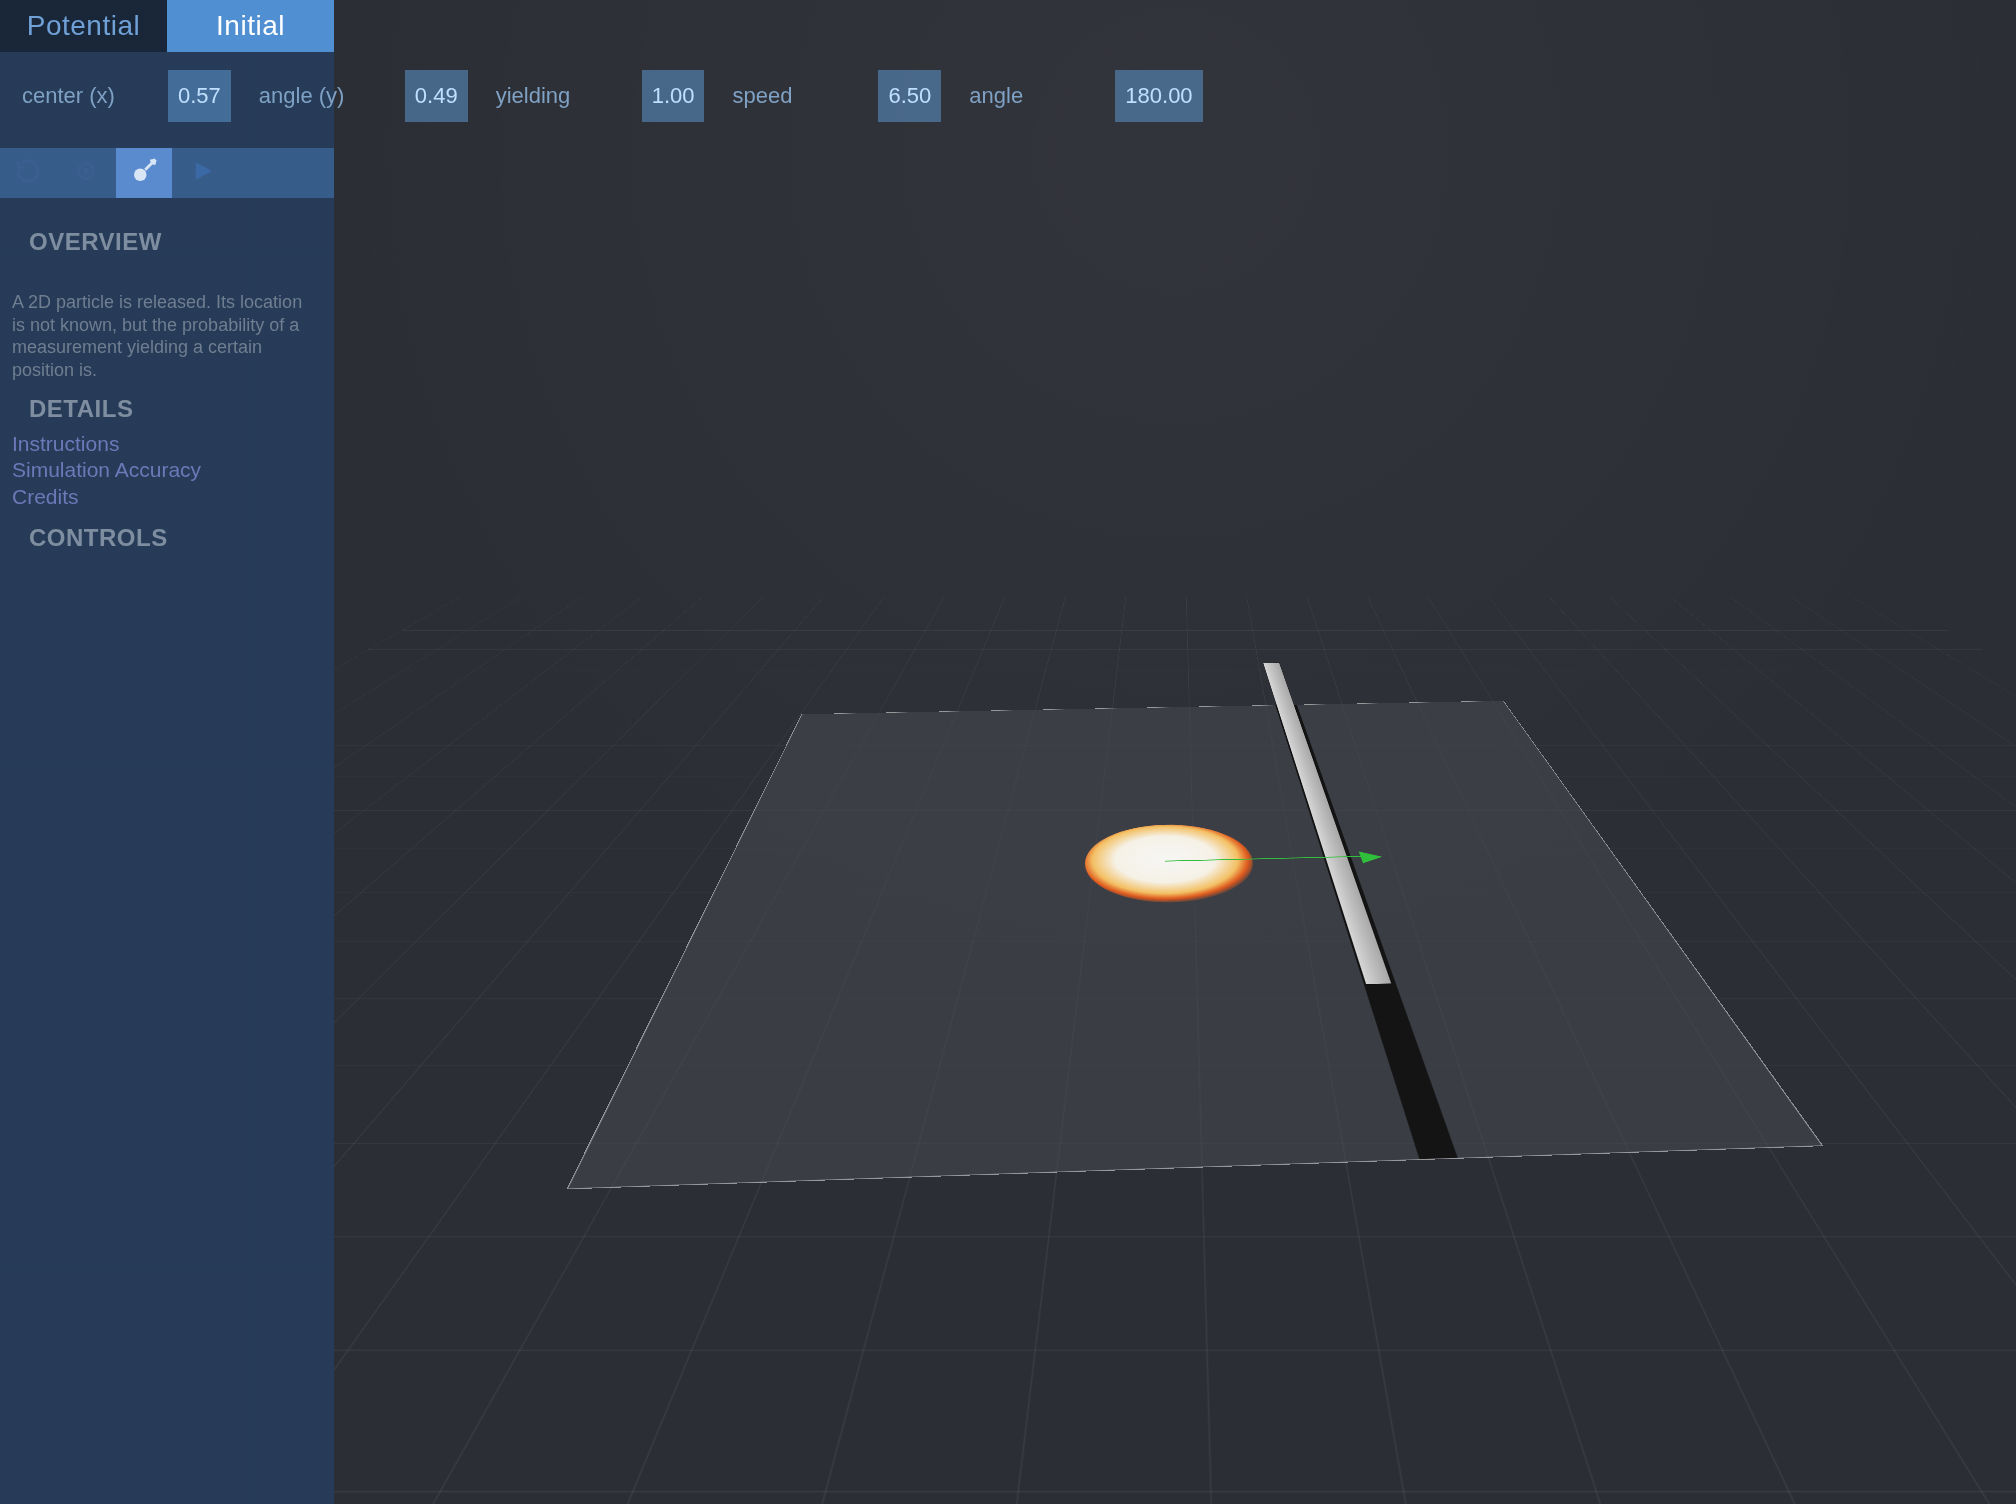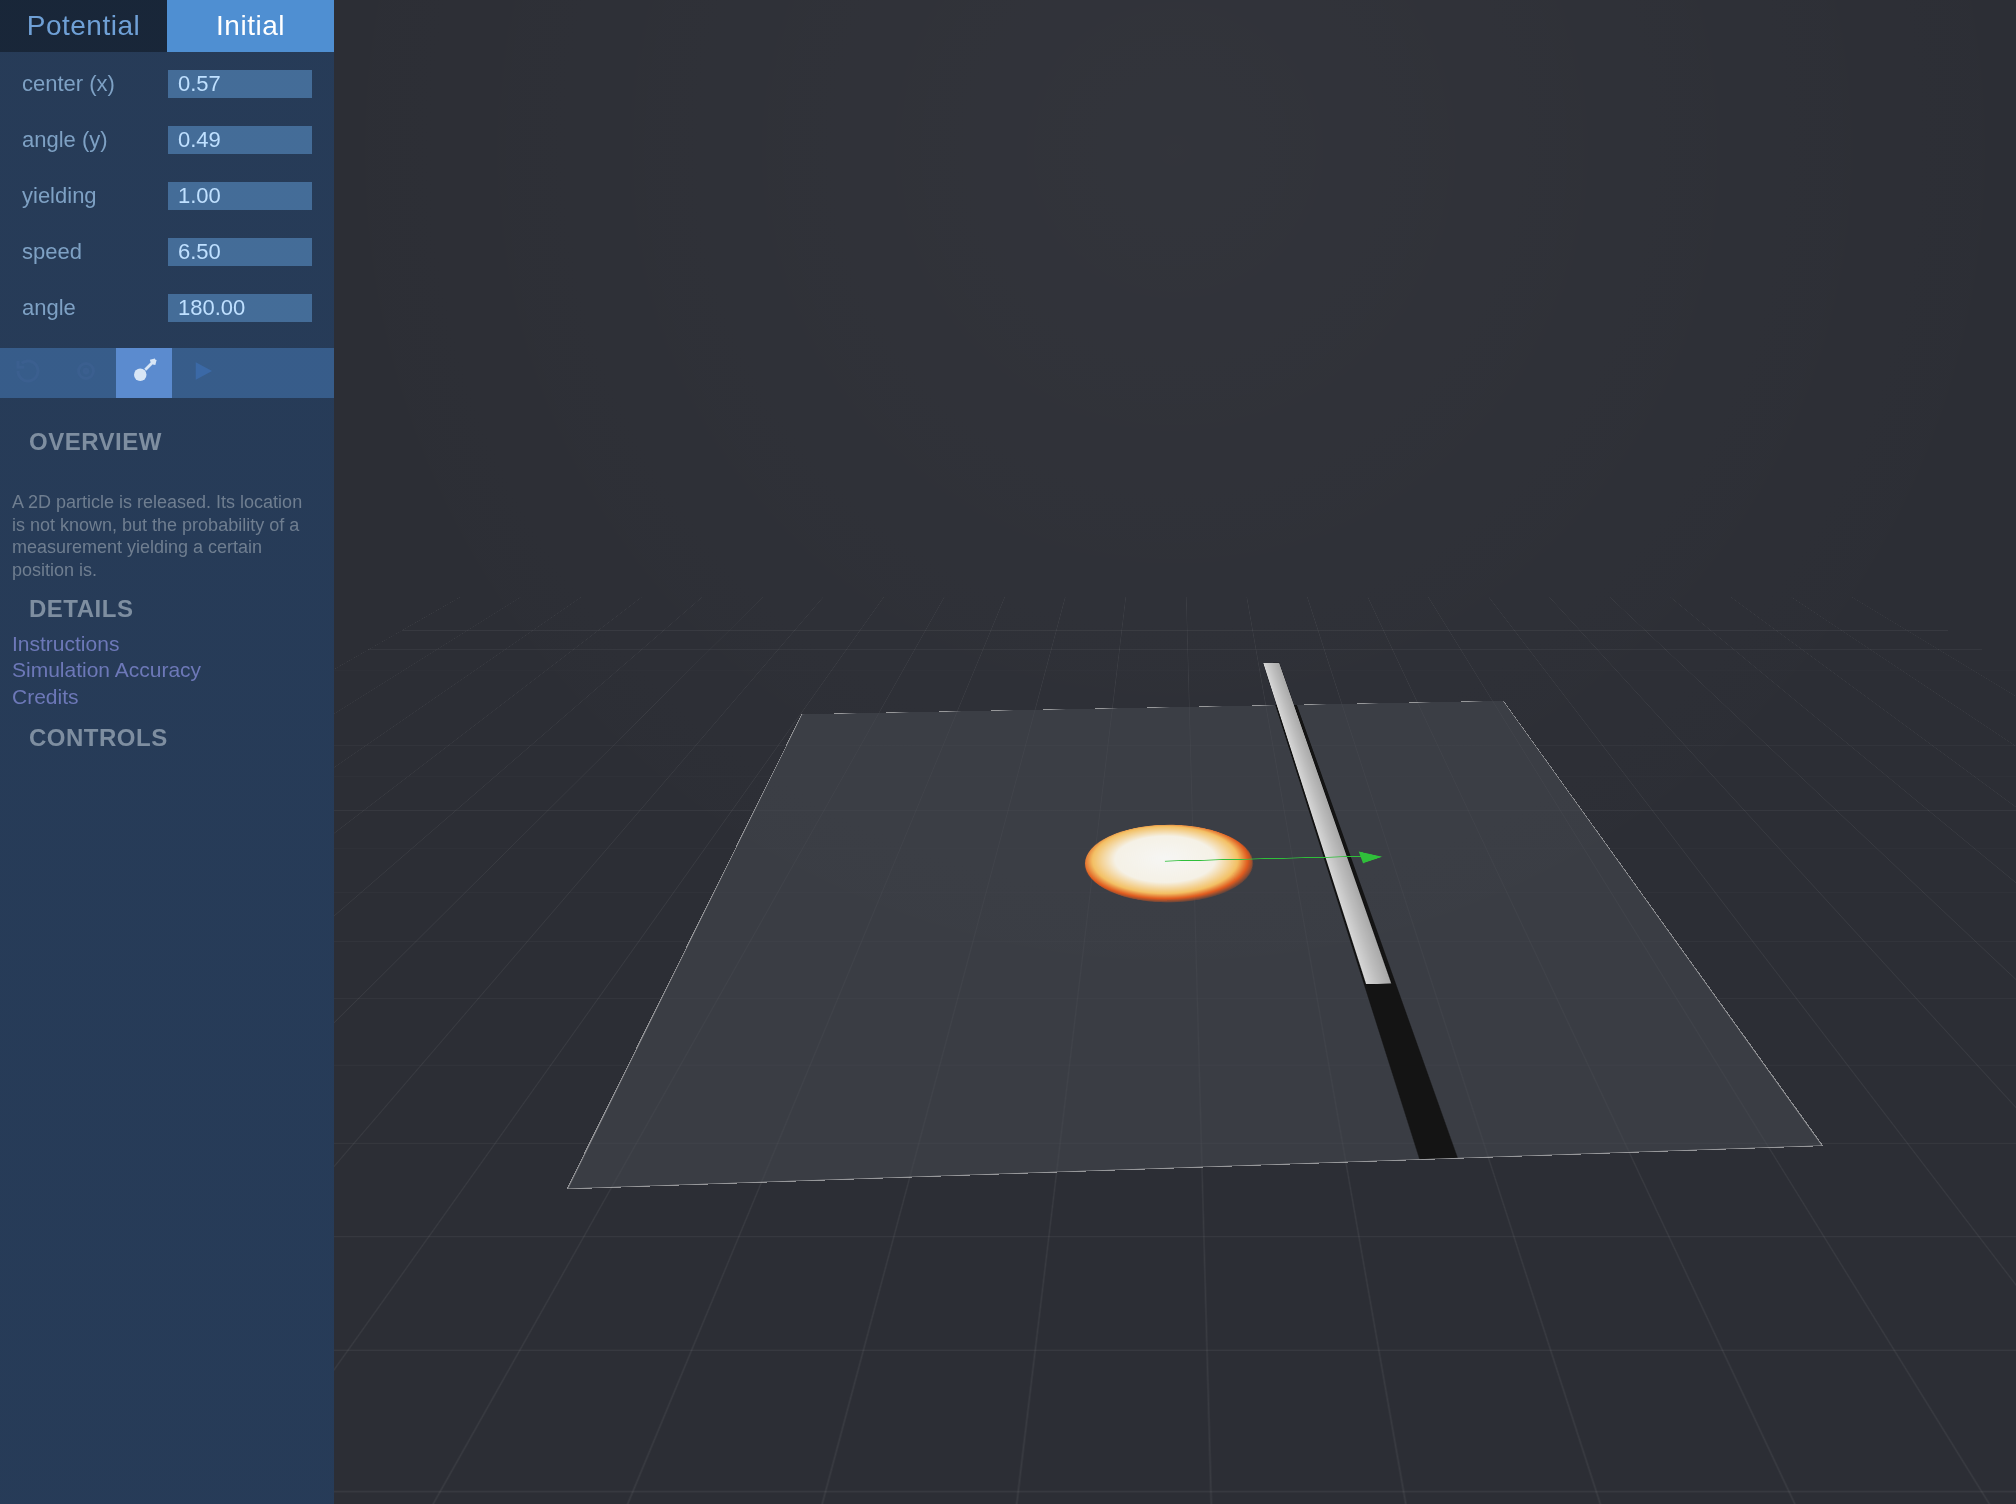--- a/index.html
+++ b/index.html
@@ -17,25 +17,25 @@
   }
   .tabs { display: flex; height: 52px; }
   .tab {
     flex: 1; display: flex; align-items: center; justify-content: center;
     font-size: 28px; font-weight: 400; letter-spacing: .5px;
     cursor: pointer; color: #9bb8d8;
   }
   .tab.inactive { background: rgba(0,0,0,.35); color: #6fa0d6; }
   .tab.active   { background: #4f8fd2; color: #fff; }
 
-  .params { padding: 18px 22px 8px 22px; display: flex; flex-direction: column; gap: 28px; }
+  .params { padding: 18px 22px 8px 22px; display: flex; flex-direction: row; gap: 28px; }
   .param-row { display: flex; align-items: center; gap: 18px; }
   .param-label { flex: 0 0 128px; font-size: 22px; color: #7ea1c4; }
   .param-value {
-    flex: 1; height: 28px; display: flex; align-items: center; padding: 0 10px;
+    flex: 1; height: 52px; display: flex; align-items: center; padding: 0 10px;
     background: rgba(93,149,206,.55); color: #bfe0ff; font-size: 22px;
     font-variant-numeric: tabular-nums;
   }
 
   .toolbar {
     margin-top: 18px; height: 50px; display: flex; gap: 2px;
     background: rgba(70,120,180,.55);
   }
   .tool {
     width: 56px; height: 100%; display: flex; align-items: center; justify-content: center;

